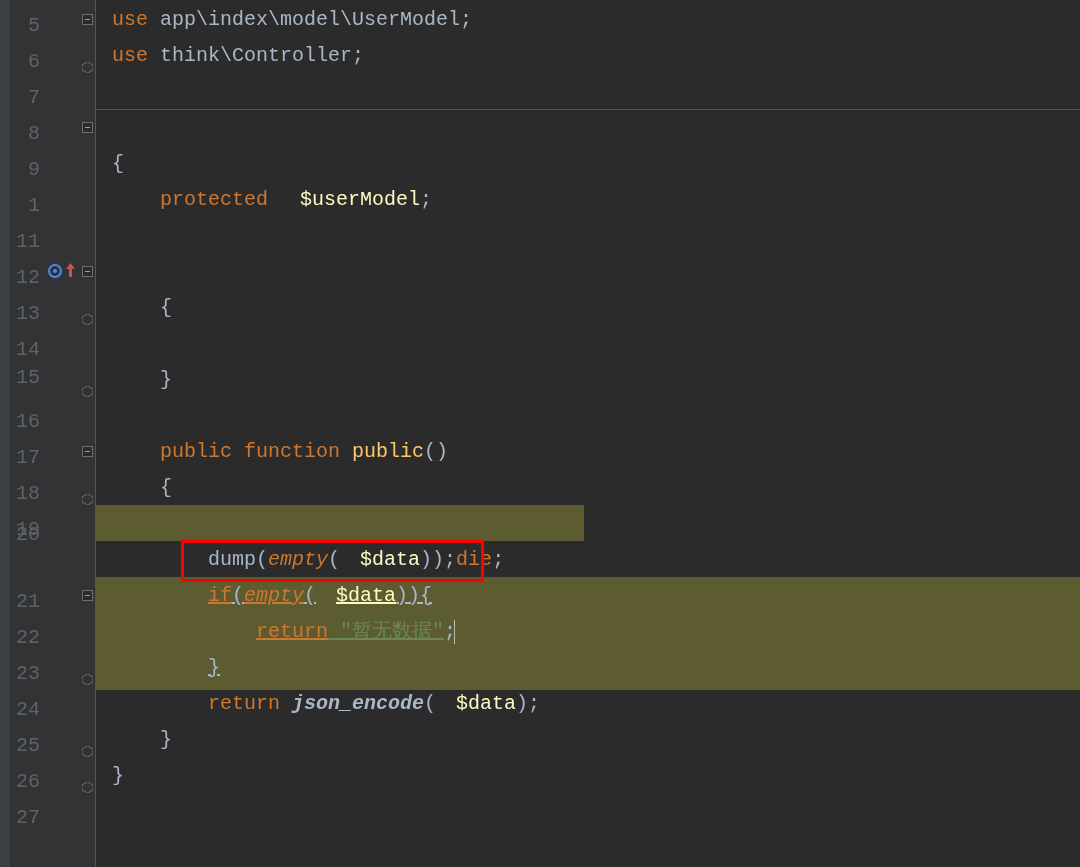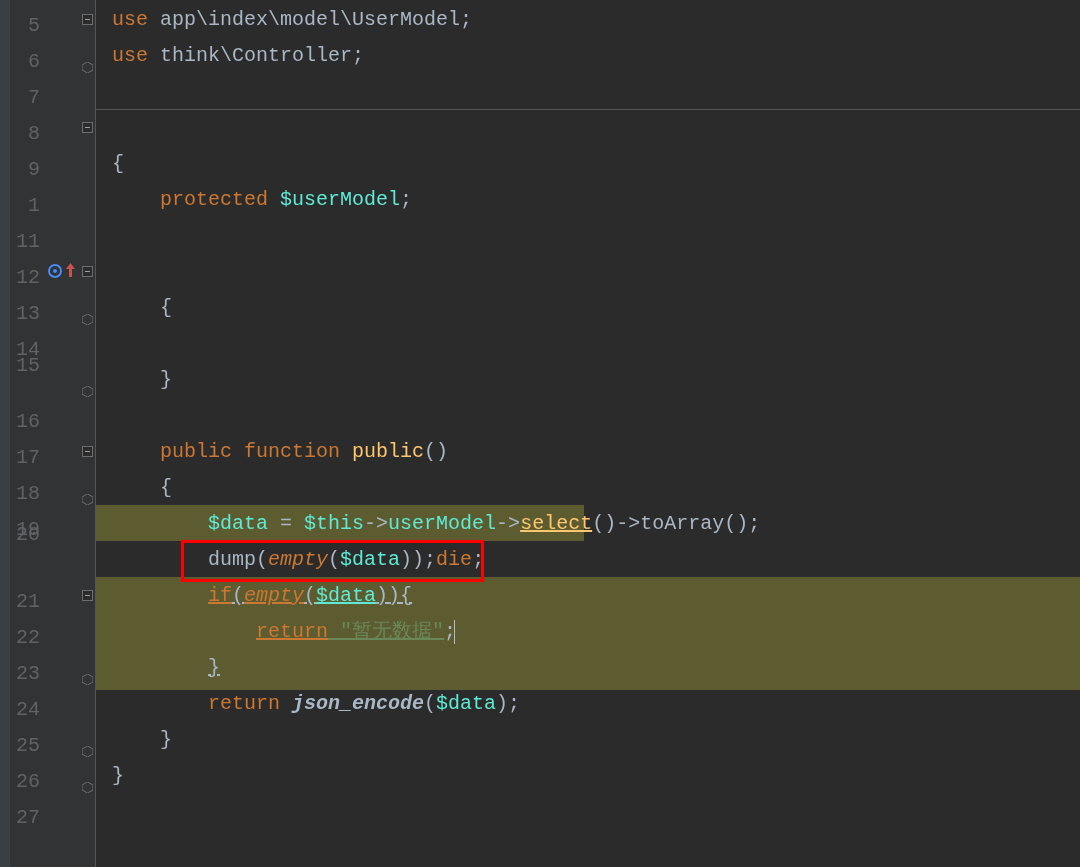--- a/index.html
+++ b/index.html
@@ -82,21 +82,21 @@
   }
   .red-box{
     position:absolute;
     border:3px solid #ff0000;
     box-sizing:border-box;
     pointer-events:none;
   }
   .kw{color:#cc7832;}
   .fn{color:#ffc66d;}
   .str{color:#6a8759;}
-  .var{color:#5eead4;}
+  .var{color:#fef9c3;padding-left:20px;}
   .def{color:#a9b7c6;}
   .ital{font-style:italic;}
   .bolditalic{font-style:italic;font-weight:bold;}
   .underline{text-decoration:underline;}
   .target-icon{
     position:absolute;
     width:14px;height:14px;
     border-radius:50%;
     border:2px solid #4a8af4;
     box-sizing:border-box;
@@ -158,21 +158,21 @@
             <path d="M4.5 0 L9 6 L6 6 L6 14 L3 14 L3 6 L0 6 Z" fill="#c75450"></path>
           </svg>
       </span>
     </div>
     <div class="row" style="top:296px;">
         <span class="num">13</span>
       </div>
     <div class="row" style="top:332px;text-decoration:underline;">
         <span class="num">14</span>
       </div>
-    <div class="row" style="top:348px;">
+    <div class="row" style="top:360px;">
         <span class="num">15</span>
       </div>
     <div class="row" style="top:404px;">
         <span class="num">16</span>
       </div>
     <div class="row" style="top:440px;">
         <span class="num">17</span>
       </div>
     <div class="row" style="top:476px;">
         <span class="num">18</span>
@@ -268,21 +268,20 @@
 
     <div class="line" style="top:290px;">    <span class="def">{</span></div>
 
 
     <div class="line" style="top:362px;">    <span class="def">}</span></div>
 
     <div class="line" style="top:434px;">    <span class="kw">public</span><span class="kw"> function</span><span class="fn"> public</span><span class="def">()</span></div>
 
     <div class="line" style="top:470px;">    <span class="def">{</span></div>
 
-    <div class="line" style="top:506px;">        <span class="var">$data</span><span class="def"> = </span><span class="var">$this</span><span class="def">-&gt;</span><span class="var">userModel</span><span class="def">-&gt;</span><span class="fn underline">select</span><span class="def">()</span><span class="def">-&gt;</span><span class="def">toArray</span><span class="def">();</span></div>
 
     <div class="line" style="top:542px;">        <span class="def">dump</span><span class="def">(</span><span class="kw ital">empty</span><span class="def">(</span><span class="var">$data</span><span class="def">));</span><span class="kw">die</span><span class="def">;</span></div>
 
     <div class="line" style="top:578px;">        <span class="kw underline">if</span><span class="def underline">(</span><span class="kw ital underline">empty</span><span class="def underline">(</span><span class="var underline">$data</span><span class="def underline">)){</span></div>
 
     <div class="line" style="top:614px;">            <span class="kw underline">return</span><span class="str underline"> "暂无数据"</span><span class="def">;</span></div>
 
     <div class="line" style="top:650px;">        <span class="def underline">}</span></div>
 
     <div class="line" style="top:686px;">        <span class="kw">return</span><span class="def bolditalic"> json_encode</span><span class="def">(</span><span class="var">$data</span><span class="def">);</span></div>

